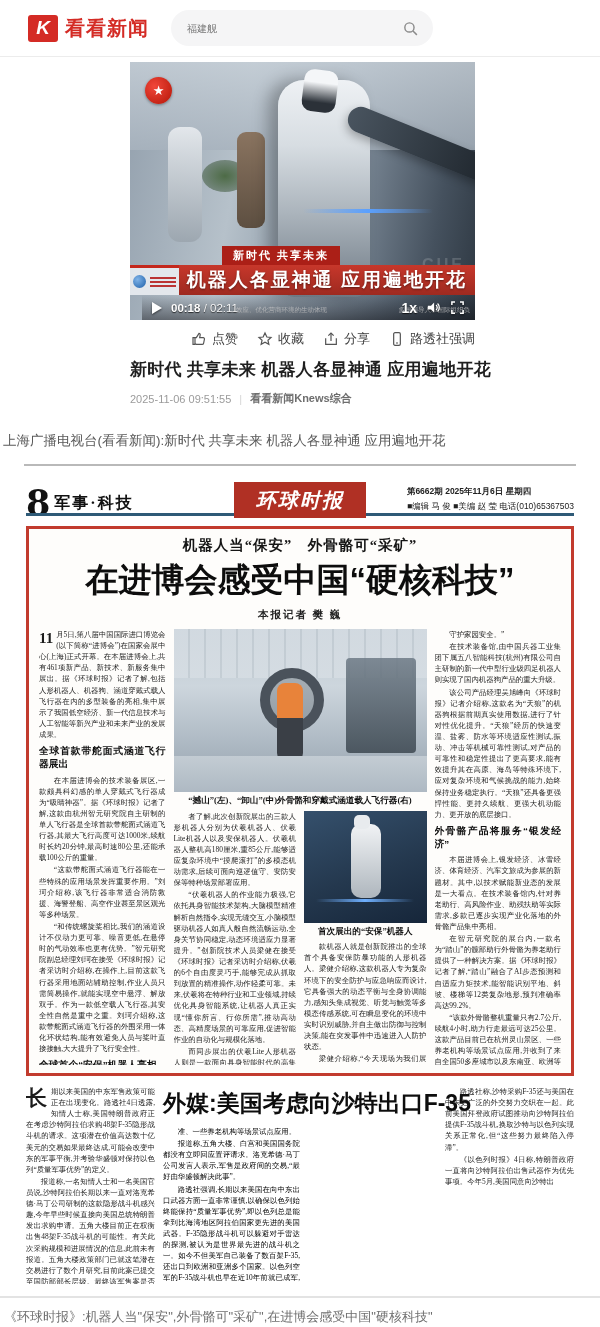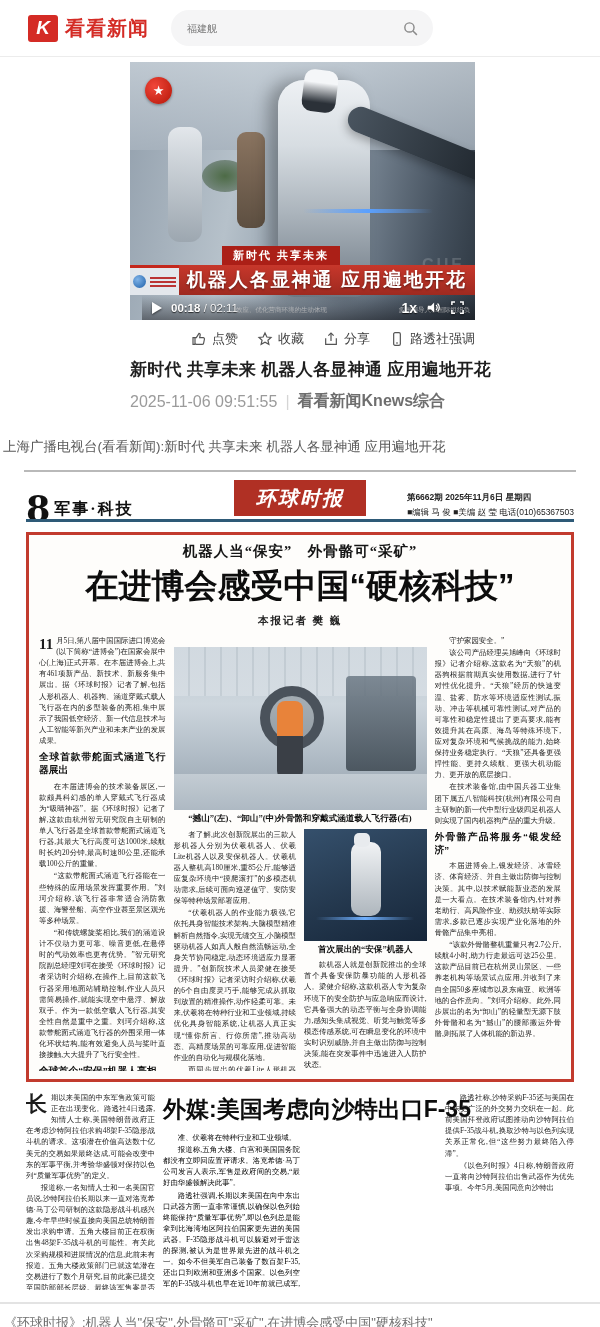--- a/index.html
+++ b/index.html
@@ -42,45 +42,45 @@
   .v-time .dur { font-weight:400; opacity:.9; }
   .v-spacer { flex:1; }
   .v-speed { font-size:14px; font-weight:600; cursor:pointer; text-shadow:0 1px 1px rgba(0,0,0,.7); }
   .v-controls svg { display:block; cursor:pointer; filter:drop-shadow(0 1px 1px rgba(0,0,0,.6)); }
 
   
   .action-row { margin-top:10px; display:flex; justify-content:flex-end; gap:19px; }
   .action-btn { display:flex; align-items:center; gap:5px; font-size:13px; color:#404040; cursor:pointer; }
   .action-btn svg { display:block; }
   .article-title { margin-top:10px; font-size:17px; font-weight:800; color:#1f1f1f; white-space:nowrap; letter-spacing:.3px; }
-  .article-meta { margin-top:10px; font-size:16px; color:#9b9b9b; display:flex; align-items:center; gap:8px; }
+  .article-meta { margin-top:10px; font-size:11px; color:#9b9b9b; display:flex; align-items:center; gap:8px; }
   .article-meta .sep { color:#d5d5d5; }
   .article-meta .src { color:#6e6e6e; font-weight:600; }
   .lead-caption { margin-top:26px; padding:0 3px; font-size:13.5px; color:#5a5a5a; }
 
   
   .np { margin-top:14px; }
   .np-toprule { margin:0 24px; height:2px; background:#b9b9b9; }
   .np-masthead { margin:8px 26px 0; height:44px; position:relative; display:flex; align-items:flex-end; }
   .np-masthead .navy-line { position:absolute; left:0; right:0; bottom:2px; height:3px; background:#2e5a77; }
   .np-pgno { font-family:"DejaVu Serif",serif; font-size:35px; font-weight:800; line-height:.9; color:#111; }
   .np-section { font-family:"Liberation Serif",serif; font-size:16px; font-weight:800; color:#111; margin:0 0 4px 4px; letter-spacing:2px; }
-  .np-logo { position:absolute; left:50%; transform:translateX(-50%); bottom:8px; width:132px; height:36px; background:#b03024; color:#fff; display:flex; align-items:center; justify-content:center; font-family:"DejaVu Serif",serif; font-style:italic; font-weight:800; font-size:20px; letter-spacing:2px; z-index:2; }
+  .np-logo { position:absolute; left:50%; transform:translateX(-50%); bottom:0; width:132px; height:36px; background:#b03024; color:#fff; display:flex; align-items:center; justify-content:center; font-family:"DejaVu Serif",serif; font-style:italic; font-weight:800; font-size:20px; letter-spacing:2px; z-index:2; }
   .np-issue { margin-left:auto; font-size:8.5px; color:#222; line-height:1.7; text-align:left; padding-bottom:5px; }
   .np-issue .l1 { font-weight:700; }
 
   .np-mainbox { margin:8px 26px 0; border:3px solid #c23b2e; padding:7px 10px 6px; height:550px; overflow:hidden; background:#fefdfb; }
   .np-kicker { text-align:center; font-family:"Liberation Serif",serif; font-weight:800; font-size:14.5px; color:#151515; letter-spacing:1px; }
   .np-headline { text-align:center; font-size:33px; font-weight:900; color:#0d0d0d; letter-spacing:0; margin-top:3px; white-space:nowrap; }
   .np-byline { text-align:center; font-family:"Liberation Serif",serif; font-weight:700; font-size:10.5px; color:#222; margin:5px 0 7px; letter-spacing:2px; }
   .np-cols { display:flex; gap:8px; height:436px; overflow:hidden; }
   .np-col { font-family:"Liberation Serif",serif; font-size:7.4px; line-height:1.5; color:#1c1c1c; text-align:justify; overflow:hidden; }
   .np-col p { text-indent:2em; margin-bottom:1px; }
   .np-col1 { width:25%; }
-  .np-mid { width:50%; display:flex; flex-direction:column;margin-top:12px; }
+  .np-mid { width:50%; display:flex; flex-direction:column; }
   .np-col4 { width:25%; }
   .np-subhead { font-family:"Liberation Sans",sans-serif; font-weight:800; font-size:9.8px; color:#111; margin:5px 0 4px; line-height:1.3; text-indent:0; }
   .dropcap { float:left; font-size:15px; font-weight:800; line-height:1; padding:2px 3px 0 0; font-family:"Liberation Serif",serif; }
   .dropcap-big { float:left; font-size:21px; font-weight:800; line-height:1; padding:2px 4px 0 0; font-family:"Liberation Serif",serif; }
   .np-photo1 { width:100%; height:163px; position:relative; overflow:hidden; background:linear-gradient(180deg,#bcc7d0 0%,#cdd6dd 35%,#b2bdc7 65%,#93a0ac 100%); flex:none; }
   .p1-ceiling { position:absolute; top:0; left:0; right:0; height:30%; background:repeating-linear-gradient(90deg,#d7dee4 0 14px,#c3ccd3 14px 16px); opacity:.8; }
   .p1-booth { position:absolute; right:4%; top:18%; width:70px; height:95px; background:linear-gradient(180deg,#6d7a86,#3c4750); border-radius:4px; opacity:.85; }
   .p1-device { position:absolute; left:34%; top:24%; width:64px; height:64px; border-radius:50%; border:10px solid #4a525b; background:rgba(40,46,52,.25); }
   .p1-person { position:absolute; left:41%; top:33%; width:26px; height:78px; background:linear-gradient(180deg,#e8833a 0 45%,#3a3f46 45% 100%); border-radius:8px; }
   .p1-floor { position:absolute; bottom:0; left:0; right:0; height:22%; background:linear-gradient(180deg,#c3ccd3,#aeb9c3); }
@@ -275,46 +275,47 @@
             <div>
                 <p>款机器人就是创新院推出的全球首个具备安保防暴功能的人形机器人。梁健介绍称,这款机器人专为复杂环境下的安全防护与应急响应而设计,它具备强大的动态平衡与全身协调能力,感知头集成视觉、听觉与触觉等多模态传感系统,可在瞬息变化的环境中实时识别威胁,并自主做出防御与控制决策,能在突发事件中迅速进入人防护状态。</p>
                 <p>梁健介绍称,“今天现场为我们展示的是专为安防械斗打造的防暴动作,通过模仿防暴人员在高风险环境下完成防御、规避与制伏等一系列动作,展现人形机器人在安保防暴领域的全新能力。未来,安保机器人将与人类并肩作战,</p>
               </div>
           </div>
         </div>
       </div>
       <div class="np-col np-col4">
         <div>
             <p>守护家园安全。”</p>
+            <p>在技术装备馆,由中国兵器工业集团下属五八智能科技(杭州)有限公司自主研制的新一代中型行业级四足机器人则实现了国内机器狗产品的重大升级。</p>
             <p>该公司产品经理吴旭峰向《环球时报》记者介绍称,这款名为“天狼”的机器狗根据前期真实使用数据,进行了针对性优化提升。“天狼”经历的快速变温、盐雾、防水等环境适应性测试,振动、冲击等机械可靠性测试,对产品的可靠性和稳定性提出了更高要求,能有效提升其在高原、海岛等特殊环境下,应对复杂环境和气候挑战的能力,始终保持业务稳定执行。“天狼”还具备更强悍性能、更持久续航、更强大机动能力、更开放的底层接口。</p>
-            <p>在技术装备馆,由中国兵器工业集团下属五八智能科技(杭州)有限公司自主研制的新一代中型行业级四足机器人则实现了国内机器狗产品的重大升级。</p>
           </div>
         <div class="np-subhead">外骨骼产品将服务“银发经济”</div>
         <div>
-            <p>本届进博会上,银发经济、冰雪经济、体育经济、并自主做出防御与控制决策。其中,以技术赋能新业态的发展是一大看点。在技术装备馆内,针对养老助行、高风险作业、助残扶助等实际需求,多款已逐步实现产业化落地的外骨骼产品集中亮相。</p>
+            <p>本届进博会上,银发经济、冰雪经济、体育经济、汽车文旅成为参展的新题材。其中,以技术赋能新业态的发展是一大看点。在技术装备馆内,针对养老助行、高风险作业、助残扶助等实际需求,多款已逐步实现产业化落地的外骨骼产品集中亮相。</p>
+            <p>在智元研究院的展台内,一款名为“踏山”的髋部助行外骨骼为养老助行提供了一种解决方案。据《环球时报》记者了解,“踏山”融合了AI步态预测和自适应力矩技术,能智能识别平地、斜坡、楼梯等12类复杂地形,预判准确率高达99.2%。</p>
             <p>“该款外骨骼整机重量只有2.7公斤,续航4小时,助力行走最远可达25公里。这款产品目前已在杭州灵山景区、一些养老机构等场景试点应用,并收到了来自全国50多座城市以及东南亚、欧洲等地的合作意向。”刘珂介绍称。此外,同步展出的名为“卸山”的轻量型无源下肢外骨骼和名为“撼山”的腰部搬运外骨骼,则拓展了人体机能的新边界。</p>
           </div>
       </div>
     </div>
   </div>
 
   <div class="np-f35">
     <div class="f35-col f35-col1">
       <span class="dropcap-big">长</span>
       <div>
           <p style="text-indent: 0px;">期以来美国的中东军售政策可能正在出现变化。路透社4日透露,知情人士称,美国特朗普政府正在考虑沙特阿拉伯求购48架F-35隐形战斗机的请求。这项潜在价值高达数十亿美元的交易如果最终达成,可能会改变中东的军事平衡,并考验华盛顿对保持以色列“质量军事优势”的定义。</p>
           <p>报道称,一名知情人士和一名美国官员说,沙特阿拉伯长期以来一直对洛克希德·马丁公司研制的这款隐形战斗机感兴趣,今年早些时候直接向美国总统特朗普发出求购申请。五角大楼目前正在权衡出售48架F-35战斗机的可能性。有关此次采购规模和进展情况的信息,此前未有报道。五角大楼政策部门已就这笔潜在交易进行了数个月研究,目前此案已提交至国防部部长层级。最终该军售案是否会被批准,还面临更多审批环节,包括内阁层面的进一步批</p>
         </div>
     </div>
     <div class="f35-mid">
       <div class="f35-headline">外媒:美国考虑向沙特出口F-35</div>
       <div class="f35-cols">
         <div class="f35-c">
             <div>
-              <p>准、伏羲将在特种行业和工业领域。</p>
+              <p>准、一些养老机构等场景试点应用。</p>
               <p>报道称,五角大楼、白宫和美国国务院都没有立即回应置评请求。洛克希德·马丁公司发言人表示,军售是政府间的交易,“最好由华盛顿解决此事”。</p>
               <p>路透社强调,长期以来美国在向中东出口武器方面一直非常谨慎,以确保以色列始终能保持“质量军事优势”,即以色列总是能拿到比海湾地区阿拉伯国家更先进的美国武器。F-35隐形战斗机可以躲避对手雷达的探测,被认为是世界最先进的战斗机之一。如今不但美军自己装备了数百架F-35,还出口到欧洲和亚洲多个国家。以色列空军的F-35战斗机也早在近10年前就已成军,如今组建了多个中队,但目前该国仍然是唯一装备F-35的中东国家。</p>
             </div>
           </div>
       </div>
     </div>
     <div class="f35-col f35-col4">
       <div>
           <p>路透社称,沙特采购F-35还与美国在中东更广泛的外交努力交织在一起。此前美国拜登政府试图推动向沙特阿拉伯提供F-35战斗机,换取沙特与以色列实现关系正常化,但“这些努力最终陷入停滞”。</p>
           <p>《以色列时报》4日称,特朗普政府一直将向沙特阿拉伯出售武器作为优先事项。今年5月,美国同意向沙特出</p>

